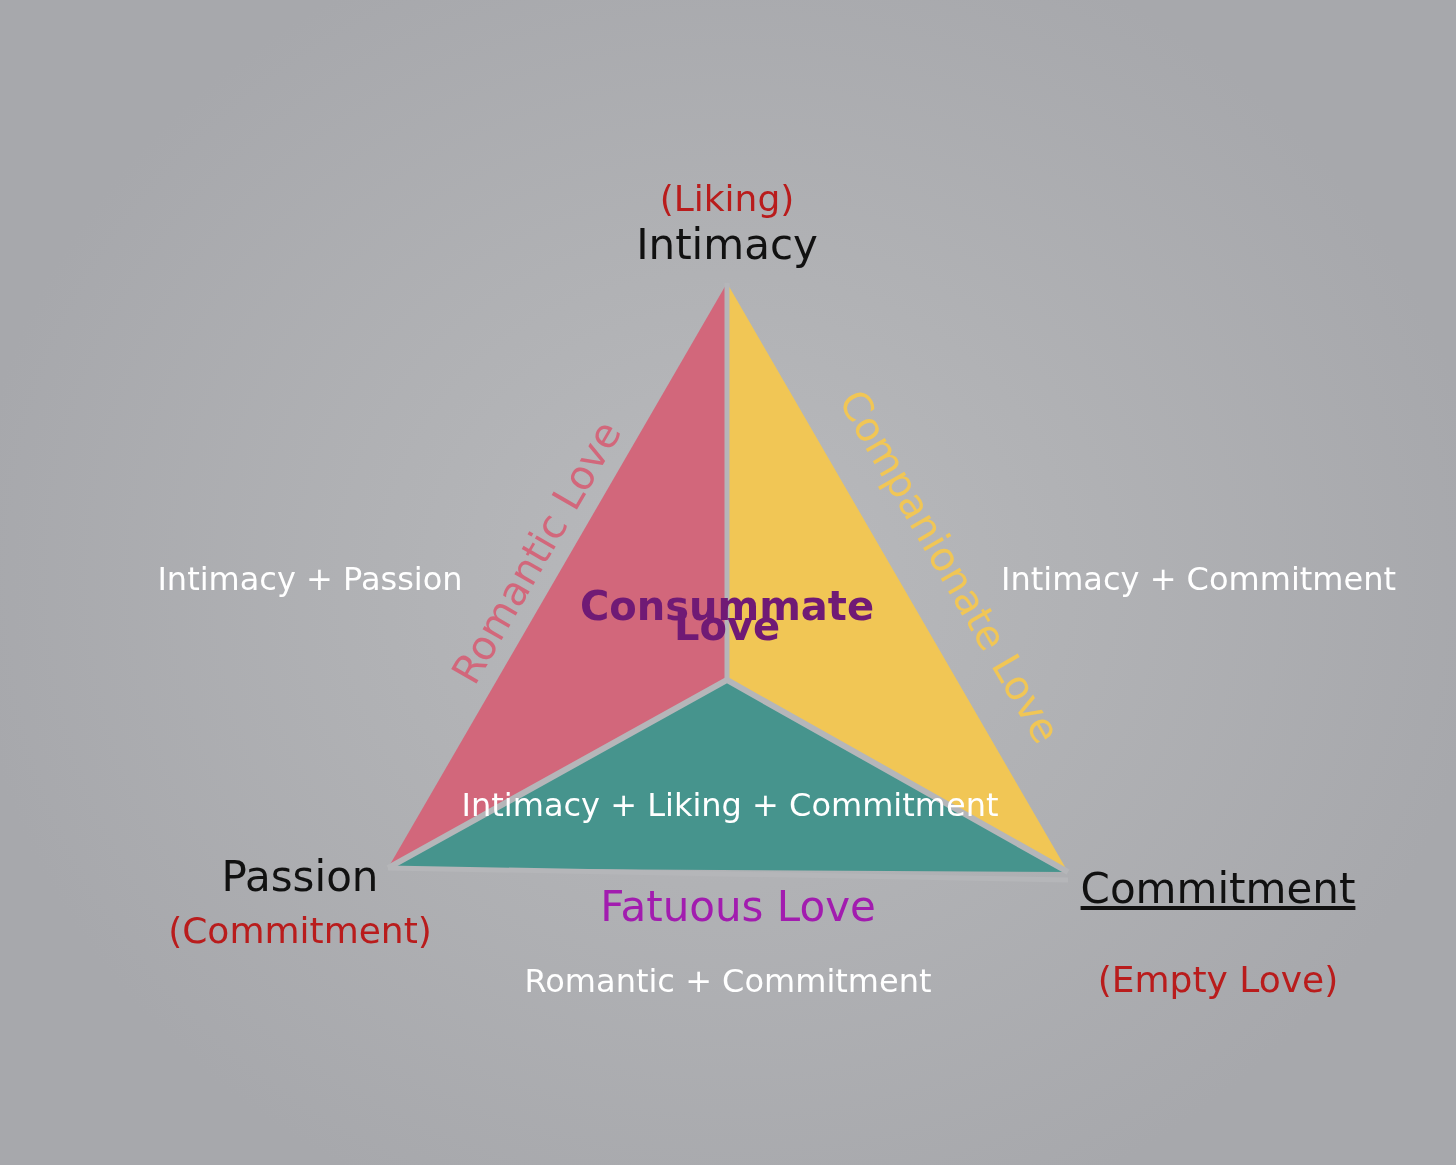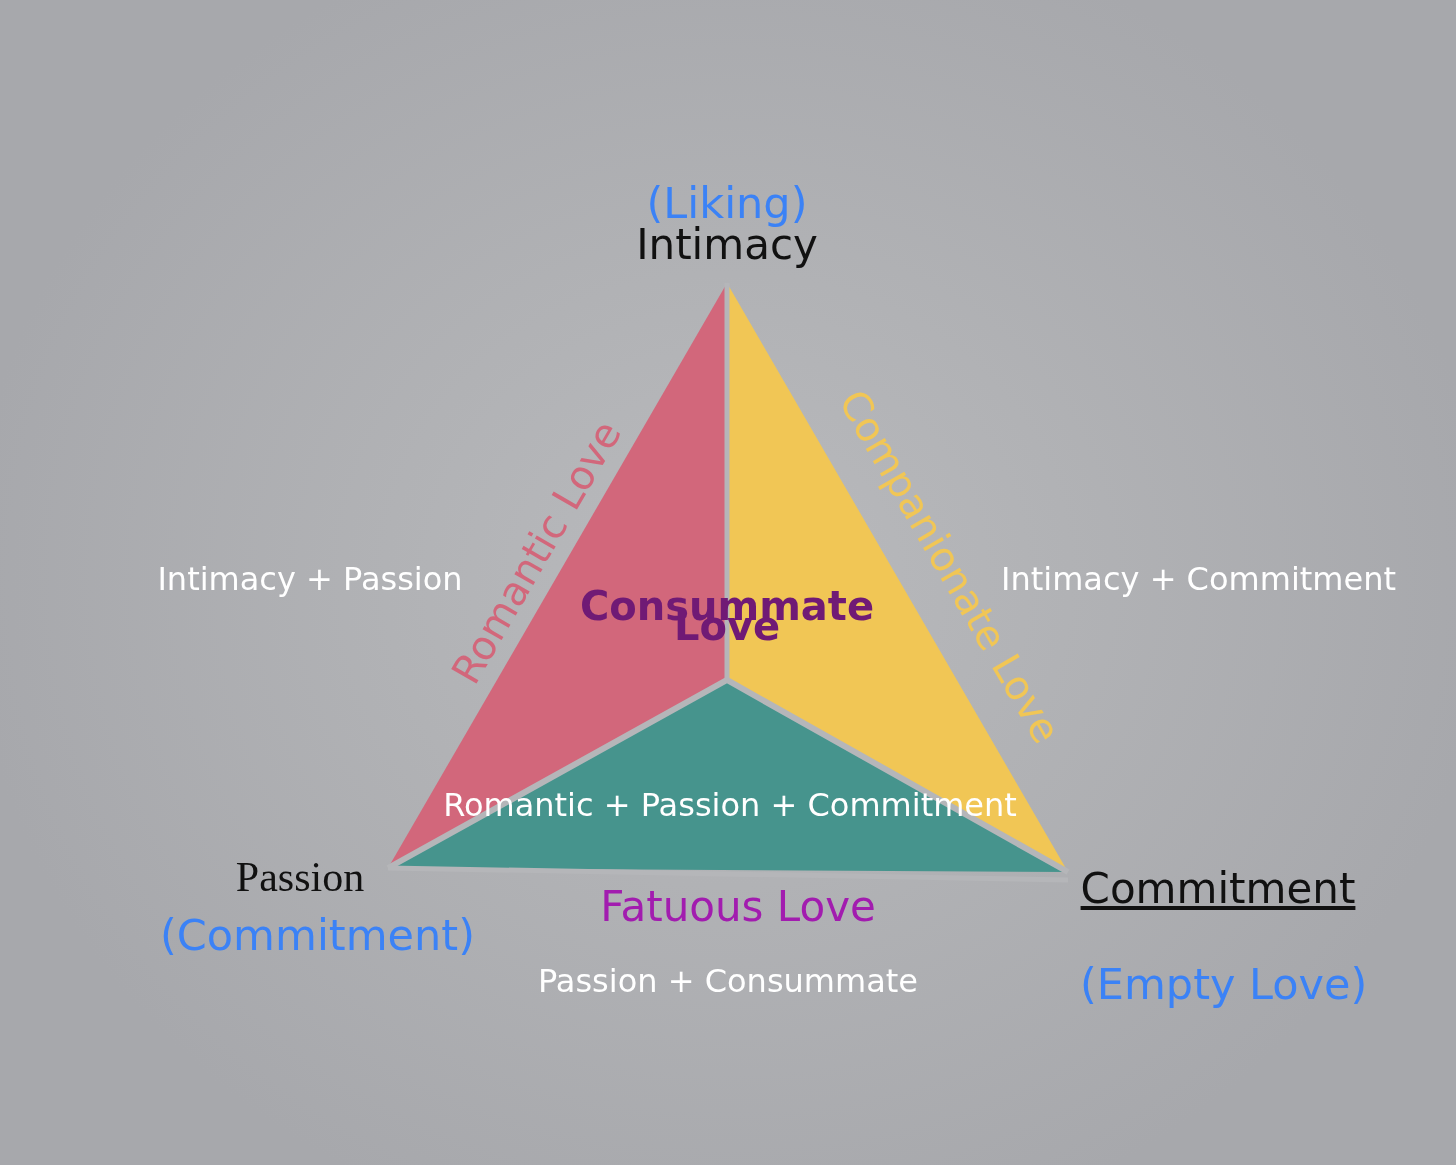--- a/index.html
+++ b/index.html
@@ -4,48 +4,48 @@
 <style>
   html, body { margin:0; padding:0; }
   body {
     width:1456px; height:1165px; overflow:hidden; position:relative;
     background: radial-gradient(ellipse 760px 680px at 728px 580px, #b9babd 0%, #b1b2b5 45%, #a7a8ac 100%);
     font-family: "DejaVu Sans", sans-serif;
   }
   svg.tri { position:absolute; left:0; top:0; }
   .lbl { position:absolute; white-space:nowrap; text-align:center; }
   .vertex { color:#111; font-size:42px; line-height:1.1; }
-  .sub { color:#3b82f6; font-size:43px; }
+  .sub { color:#b91c1c; font-size:36px; }
   .white { color:#ffffff; font-size:32px; }
   .bold { color:#701a75; font-weight:bold; font-size:40px; line-height:1.3; }
 </style>
 </head>
 <body>
 
 <svg class="tri" width="1456" height="1165">
   <polygon points="727,283 388,868 727,680" fill="#d2677b"></polygon>
   <polygon points="727,283 1068,872 727,680" fill="#f1c655"></polygon>
   <polygon points="727,680 388,868 1068,872" fill="#46948d"></polygon>
   <polyline points="388,868 727,680 1068,872" fill="none" stroke="#b5b6b9" stroke-width="6"></polyline>
   <line x1="727" y1="283" x2="727" y2="680" stroke="#b5b6b9" stroke-width="5"></line>
   <line x1="388" y1="868" x2="1068" y2="880" stroke="#b5b6b9" stroke-width="5"></line>
 </svg>
 
 <div class="lbl sub" style="left:627px;top:178px;width:200px;">(Liking)</div>
 <div class="lbl vertex" style="left:600px;top:222px;width:254px;">Intimacy</div>
 
-<div class="lbl vertex" style="left:180px;top:854px;width:240px;font-family:Liberation Serif, serif;">Passion</div>
+<div class="lbl vertex" style="left:180px;top:854px;width:240px;">Passion</div>
 <div class="lbl sub" style="left:160px;top:910px;width:280px;">(Commitment)</div>
 
 <div class="lbl vertex" style="left:1070px;top:866px;width:296px;text-decoration:underline;">Commitment</div>
 <div class="lbl sub" style="left:1080px;top:924px;width:276px;margin-top:35px;">(Empty Love)</div>
 
 <div class="lbl bold" style="left:560px;top:580px;width:334px;">Consummate</div>
 <div class="lbl bold" style="left:560px;top:600px;width:334px;">Love</div>
-<div class="lbl white" style="left:430px;top:786px;width:600px;">Romantic + Passion + Commitment</div>
+<div class="lbl white" style="left:430px;top:786px;width:600px;">Intimacy + Liking + Commitment</div>
 
 <div class="lbl white" style="left:150px;top:560px;width:320px;">Intimacy + Passion</div>
 <div class="lbl white" style="left:980px;top:560px;width:416px;text-align:right;">Intimacy + Commitment</div>
-<div class="lbl white" style="left:520px;top:962px;width:416px;">Passion + Consummate</div>
+<div class="lbl white" style="left:520px;top:962px;width:416px;">Romantic + Commitment</div>
 
 <div class="lbl" style="left:395px;top:540px;width:270px;font-size:40px;color:#d2677b;transform:rotate(-60deg);">Romantic Love</div>
 <div class="lbl" style="left:755px;top:535px;width:380px;font-size:40px;color:#f1c655;transform:rotate(60deg);">Companionate Love</div>
 <div class="lbl" style="left:580px;top:882px;width:316px;font-size:42px;color:#a21caf;">Fatuous Love</div>
 
 </body></html>

